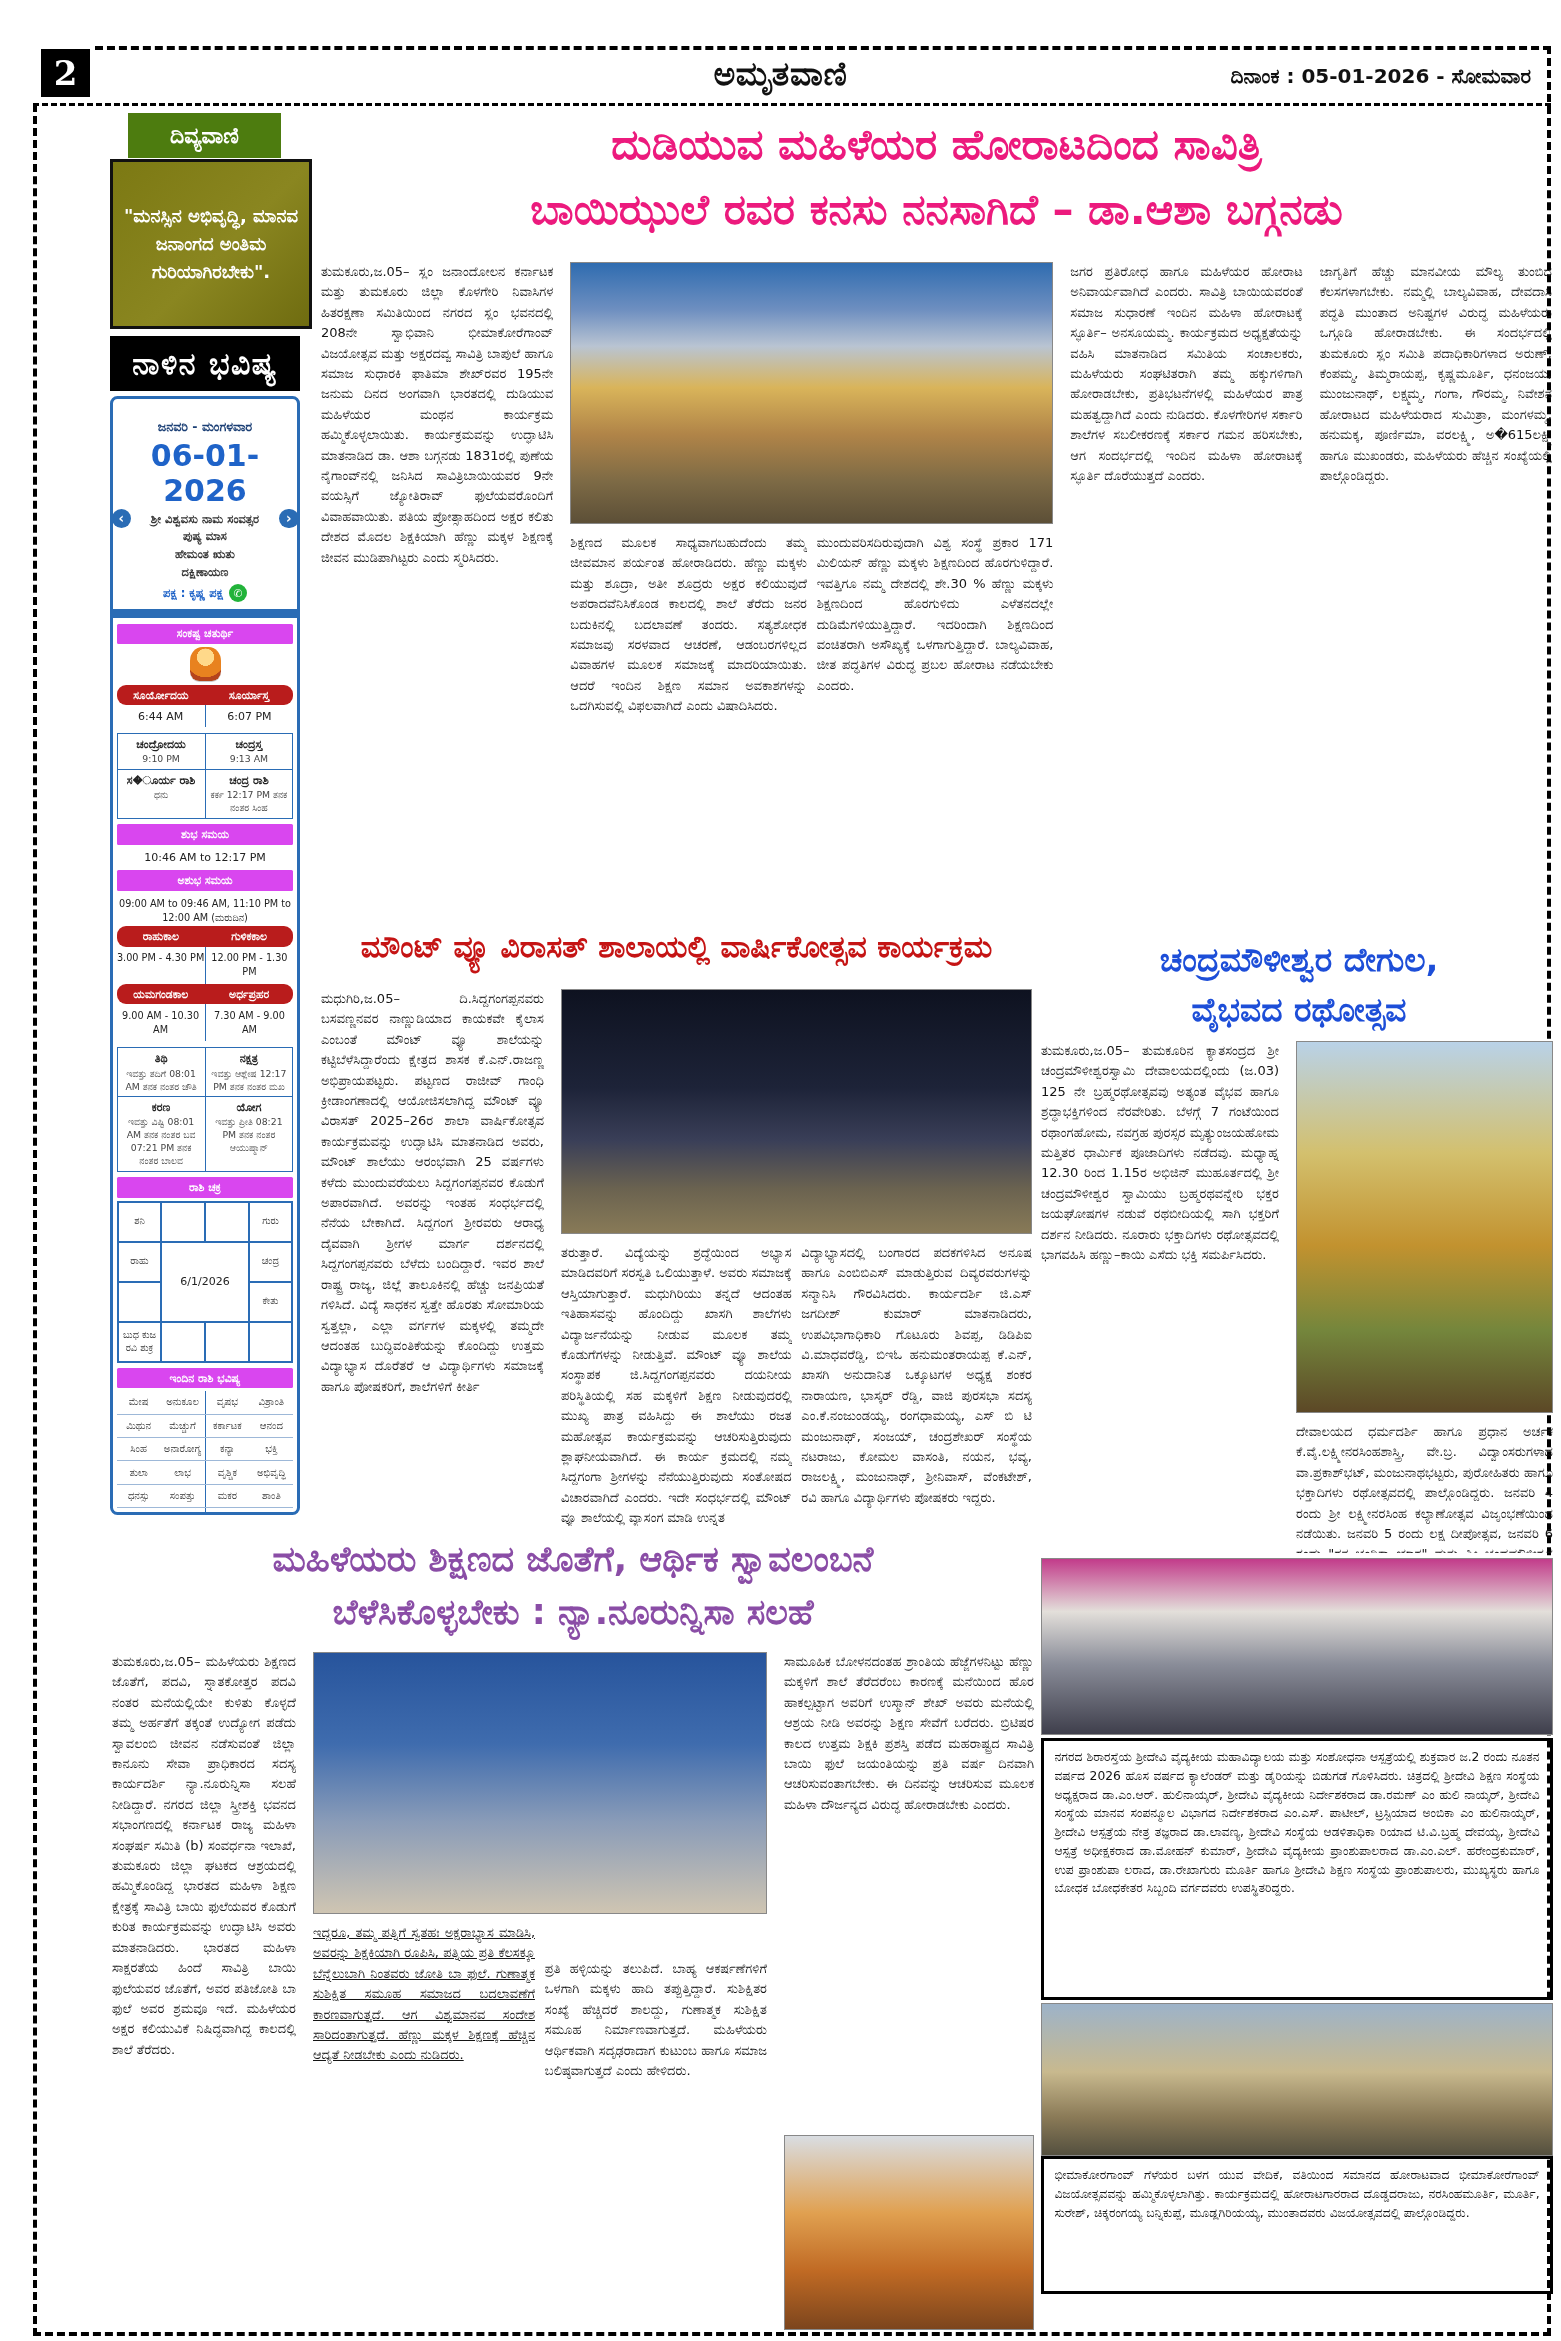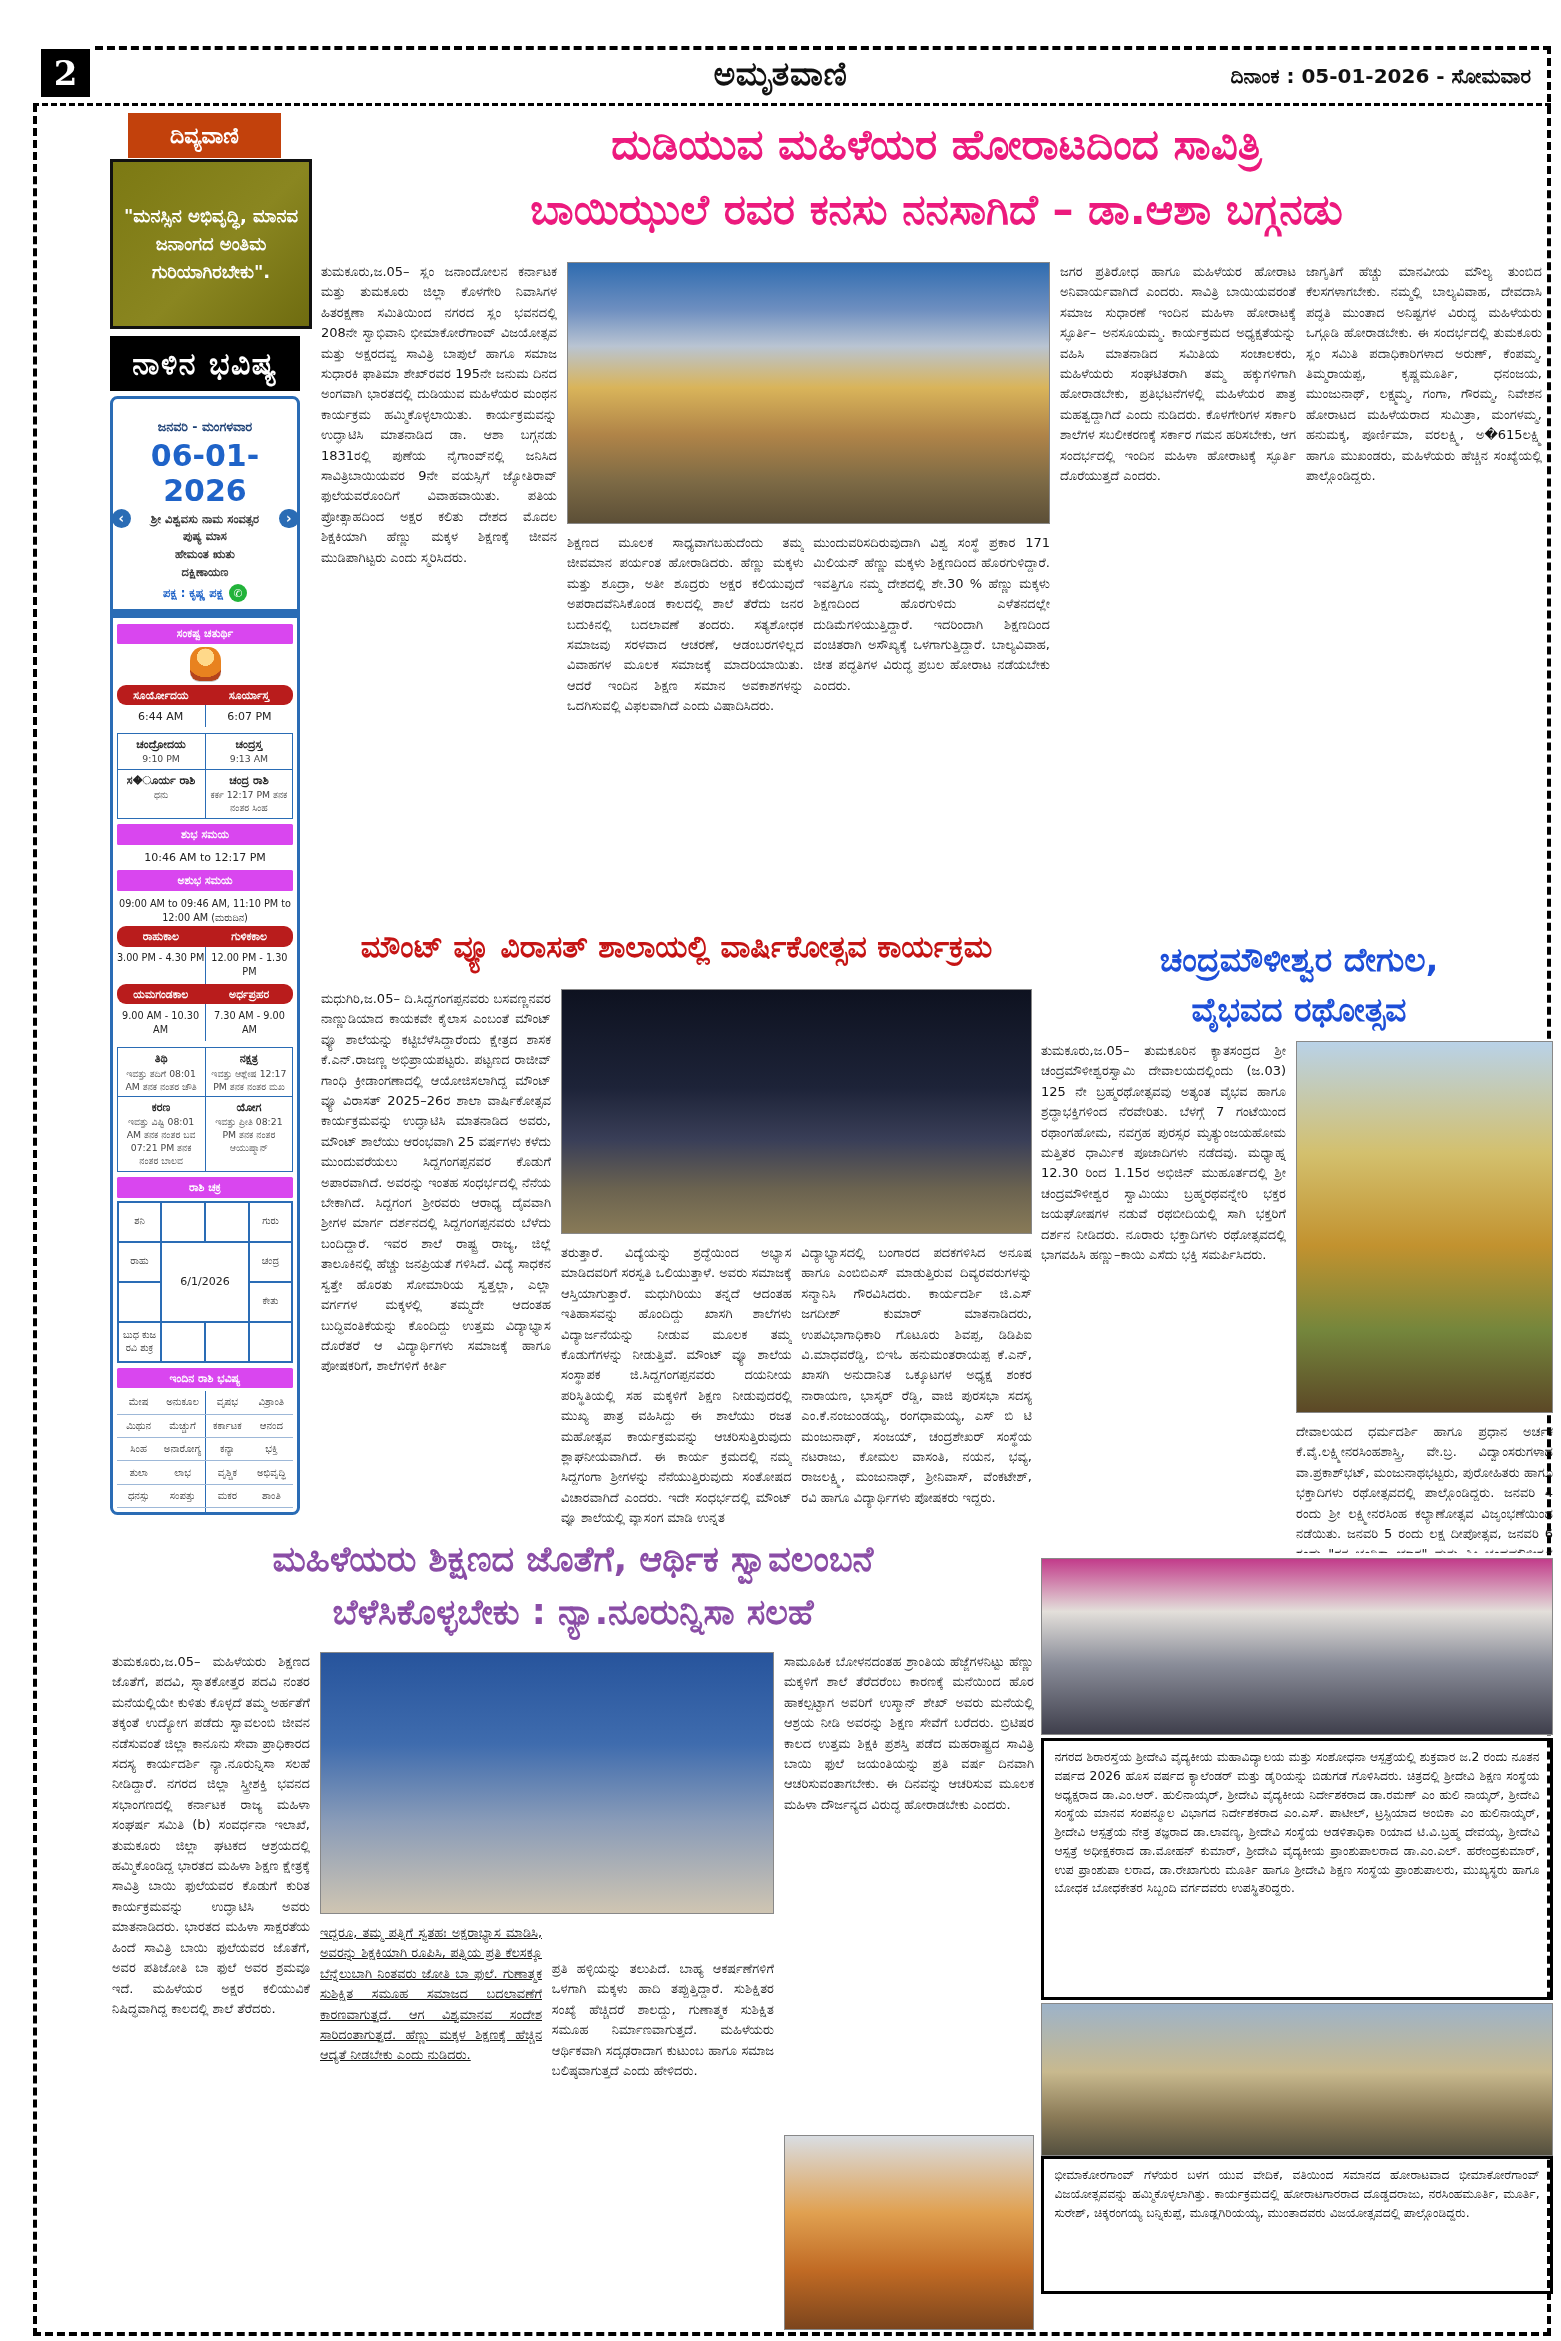--- a/index.html
+++ b/index.html
@@ -12,21 +12,21 @@
   .frame-right{right:10.4px;top:46px;bottom:6px;border-right:4.5px dashed #000;}
   .frame-bottom{left:33px;right:10.4px;bottom:6px;border-bottom:4.5px dashed #000;}
   .header-rule{left:33px;right:10.4px;top:103px;border-top:3.7px dashed #000;}
   
   .pagenum{left:41px;top:49px;width:49px;height:48px;background:#000;color:#fff;
            font-size:34px;font-weight:800;display:flex;align-items:center;justify-content:center;
            font-family:"DejaVu Serif",serif;}
   .masthead{left:0;right:0;top:54px;text-align:center;font-size:33px;font-weight:800;letter-spacing:0.7px;}
   .dateline{right:30px;top:64px;font-size:20px;font-weight:800;}
   
-  .divy-title{left:128px;top:113px;width:153px;height:45px;background:#c2410c;color:#fff;
+  .divy-title{left:128px;top:113px;width:153px;height:45px;background:#4d7c0f;color:#fff;
               font-size:22px;font-weight:800;display:flex;align-items:center;justify-content:center;}
   .divy-quote{left:110px;top:159px;width:202px;height:170px;border:3px solid #111;
               background:linear-gradient(135deg,#7c7913 0%,#8a8620 55%,#6f6c10 100%);
               color:#fff;font-size:18px;font-weight:700;line-height:1.55;text-align:center;
               display:flex;align-items:center;justify-content:center;padding:6px 10.4px;box-sizing:border-box;}
   .naalina{left:110px;top:336px;width:190px;height:55px;background:#000;color:#fff;
            font-size:30px;font-weight:800;display:flex;align-items:center;justify-content:center;letter-spacing:1.5px;}
   .panel{left:110px;top:396px;width:190px;height:1119px;border:3.7px solid #2a6cb5;border-radius:7.4px;
          background:#fff;box-sizing:border-box;padding:4.5px 3.7px;overflow:hidden;font-size:10.4px;}
   .panel .strip{background:#d946ef;color:#fff;font-weight:700;text-align:center;
@@ -65,21 +65,21 @@
   .bh-row{display:flex;border-top:0.7px solid #9db8d8;font-size:10px;color:#333;}
   .bh-row:first-child{border-top:none;}
   .bh-row span{flex:1;padding:5.2px 1.5px;text-align:center;}
   .bh-row .vr{border-left:1.1px solid #2a6cb5;}
   
   .hl{position:absolute;text-align:center;font-weight:800;}
   .hl1{left:320px;top:112px;width:1233px;font-size:42px;line-height:1.55;color:#ec1a7d;}
   .hl2{left:321px;top:929px;width:711px;font-size:30px;color:#c51414;}
   .hl3{left:1043px;top:935px;width:512px;font-size:33px;line-height:1.5;color:#1d4ed8;}
   .hl4{left:112px;top:1533px;width:922px;font-size:35px;line-height:1.5;color:#8a4da6;}
-  .body-flex{position:absolute;display:flex;gap:10px;}
+  .body-flex{position:absolute;display:flex;gap:17px;}
   .col{font-size:13px;line-height:1.57;text-align:justify;color:#151515;overflow:hidden;}
   .photo{border:0.7px solid #888;box-sizing:border-box;}
   .cap-box{position:absolute;border:3px solid #000;box-sizing:border-box;padding:7.4px 10.4px;
            font-size:12.3px;line-height:1.52;text-align:justify;color:#111;overflow:hidden;}
   .ph1{background:linear-gradient(180deg,#2f6cb0 0%,#6e8fc0 18%,#b9c4d2 32%,#d9b45a 48%,#b08448 66%,#7d6a45 84%,#5c4f37 100%);}
   .ph2{background:linear-gradient(180deg,#0e1220 0%,#1d2338 40%,#3a3f58 62%,#6b6350 82%,#887a57 100%);}
   .ph3{background:linear-gradient(180deg,#b9d2e8 0%,#d3c06e 30%,#c2922f 55%,#74863c 78%,#5c4826 100%);}
   .ph4{background:linear-gradient(180deg,#c23b8a 0%,#e3dfda 30%,#8a8d99 60%,#3f3f4c 100%);}
   .ph5{background:linear-gradient(180deg,#9db3c9 0%,#c8b98e 45%,#8a7a57 75%,#54503f 100%);}
   .ph6{background:linear-gradient(180deg,#27549c 0%,#3f6cae 35%,#8a9cb8 65%,#cfc5b2 100%);}

